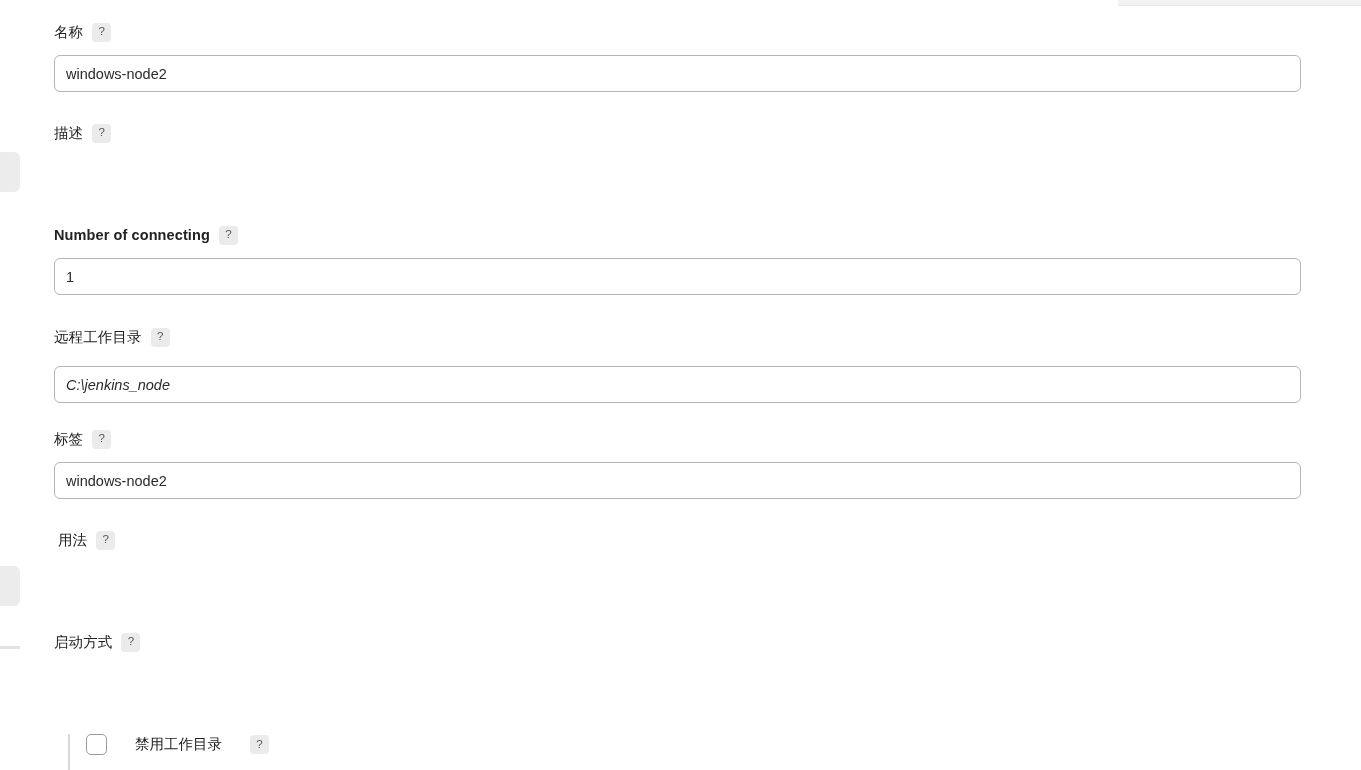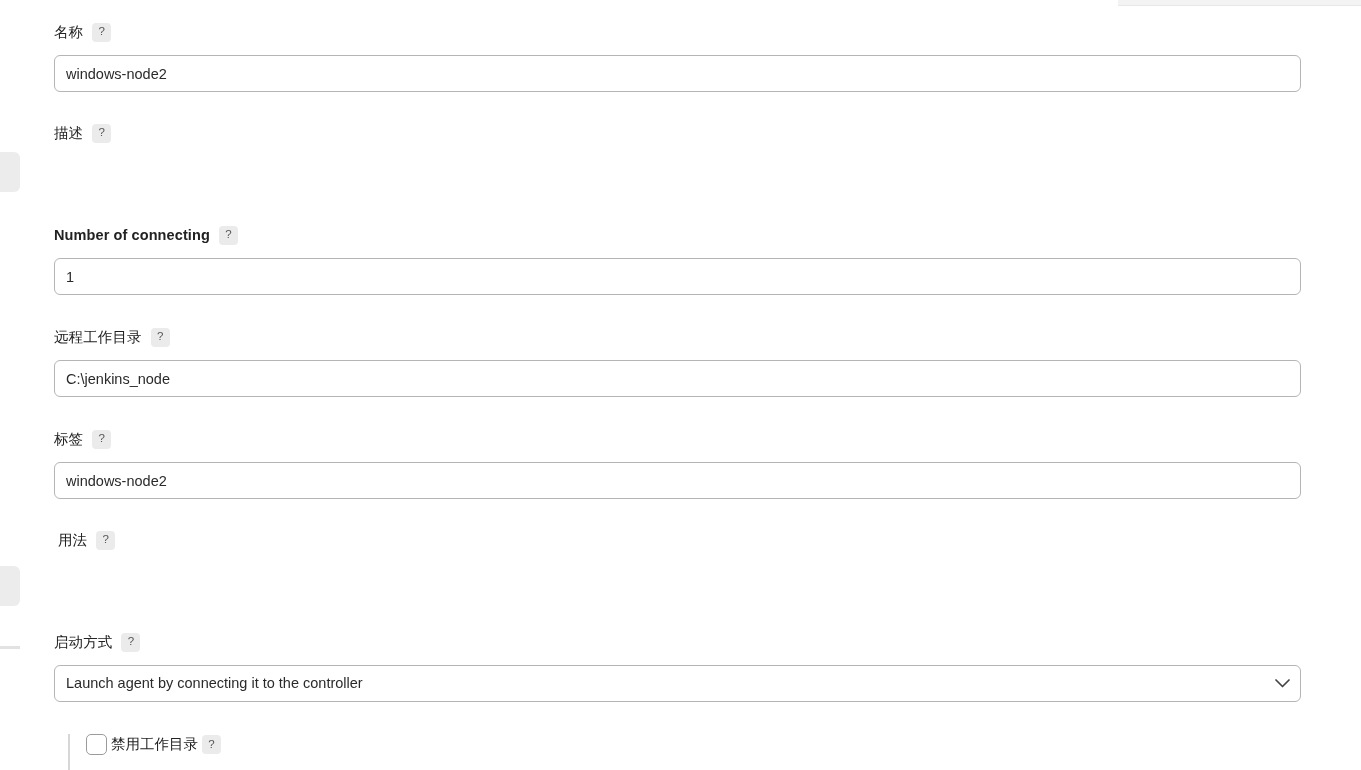--- a/index.html
+++ b/index.html
@@ -135,21 +135,21 @@
     position: absolute;
     left: 14px;
     top: 0;
     bottom: -18px;
     width: 2px;
     background: #d7d7d7;
   }
   .check-row {
     display: flex;
     align-items: center;
-    gap: 4px;
+    gap: 28px;
   }
   .checkbox {
     width: 21px;
     height: 21px;
     border: 1px solid #9b9b9b;
     border-radius: 5px;
     background: #ffffff;
     cursor: pointer;
     flex: none;
   }
@@ -192,21 +192,21 @@
         <span class="help-badge">?</span>
       </div>
       <input class="input" style="margin-top: 13px;" value="1">
     </div>
 
     <div class="field" style="position:absolute; top:327px; left:0;">
       <div class="label-row">
         <span class="label-text cjk">远程工作目录</span>
         <span class="help-badge">?</span>
       </div>
-      <input class="input" style="margin-top: 13px;" value="C:\jenkins_node">
+      <input class="input" style="margin-top: 19px; font-style: italic;" value="C:\jenkins_node">
     </div>
 
     <div class="field" style="position:absolute; top:429px; left:0;">
       <div class="label-row">
         <span class="label-text cjk">标签</span>
         <span class="help-badge">?</span>
       </div>
       <input class="input" style="margin-top: 13px;" value="windows-node2">
     </div>
 
@@ -214,28 +214,20 @@
       <div class="label-row">
         <span class="label-text cjk">用法</span>
         <span class="help-badge">?</span>
       </div>
     </div>
 
     <div class="field" style="position:absolute; top:632px; left:0;">
       <div class="label-row">
         <span class="label-text cjk">启动方式</span>
         <span class="help-badge">?</span>
-      </div>
-      <div class="select-wrap" style="margin-top:13px;">
-        <div class="select-box">Launch agent by connecting it to the controller</div>
-        <span class="chevron">
-          <svg width="15" height="9" viewBox="0 0 15 9" fill="none" xmlns="http://www.w3.org/2000/svg">
-            <path d="M1 1L7.5 7.5L14 1" stroke="#444444" stroke-width="1.7" stroke-linecap="round" stroke-linejoin="round"></path>
-          </svg>
-        </span>
       </div>
     </div>
 
     <div class="check-section" style="position:absolute; top:710px; left:0; width:700px;">
       <div class="check-row">
         <span class="checkbox"></span>
         <span class="check-label">禁用工作目录</span>
         <span class="help-badge">?</span>
       </div>
     </div>

